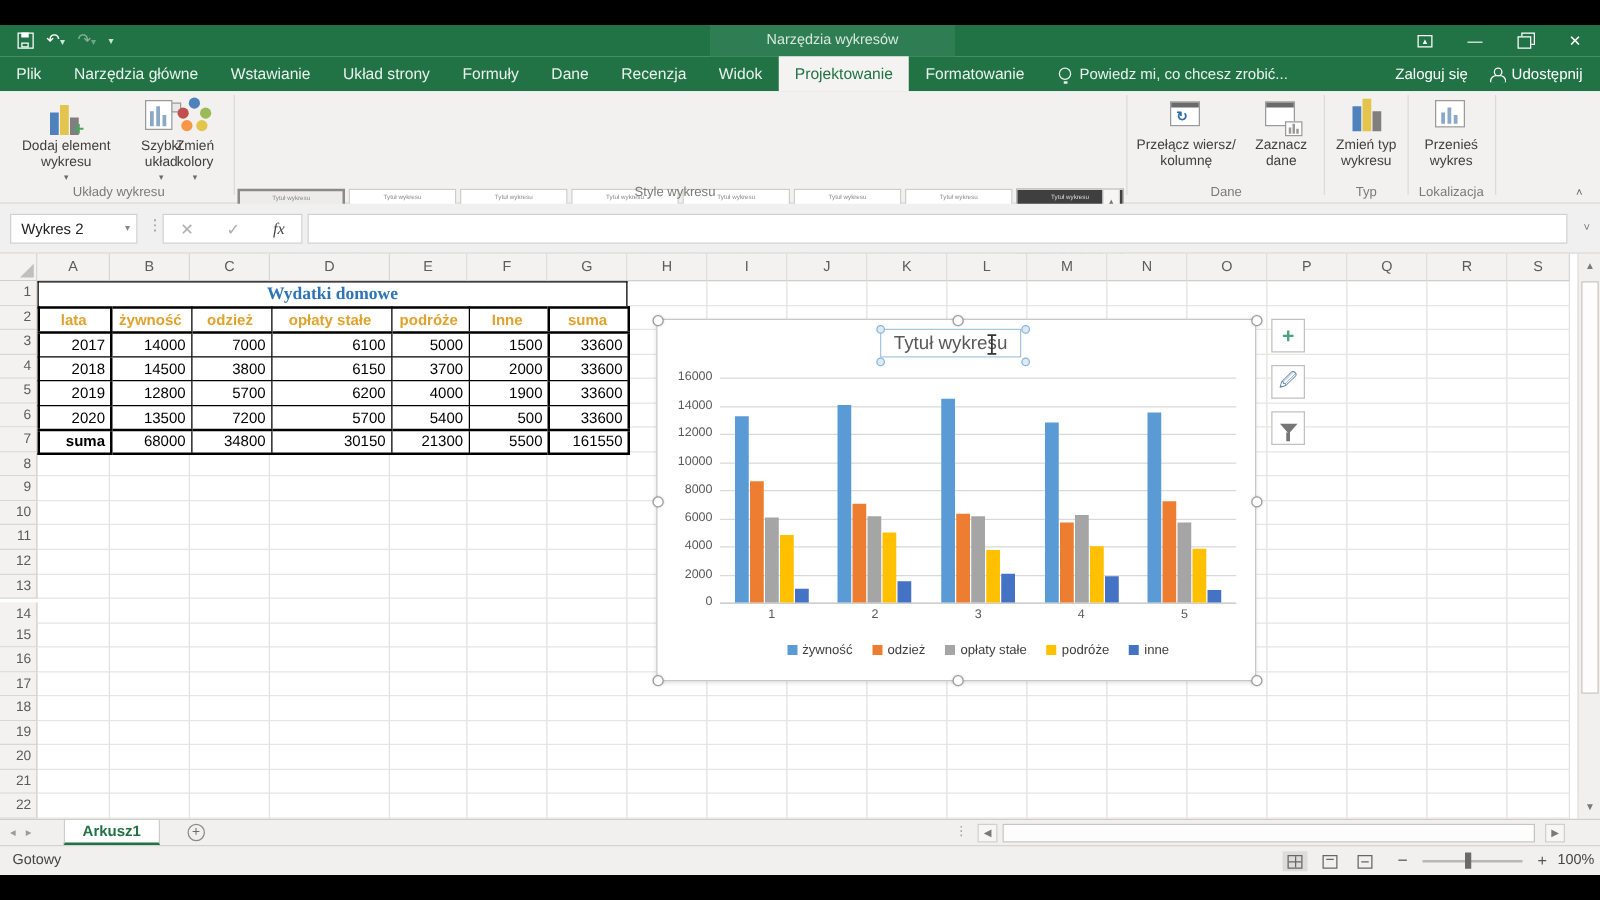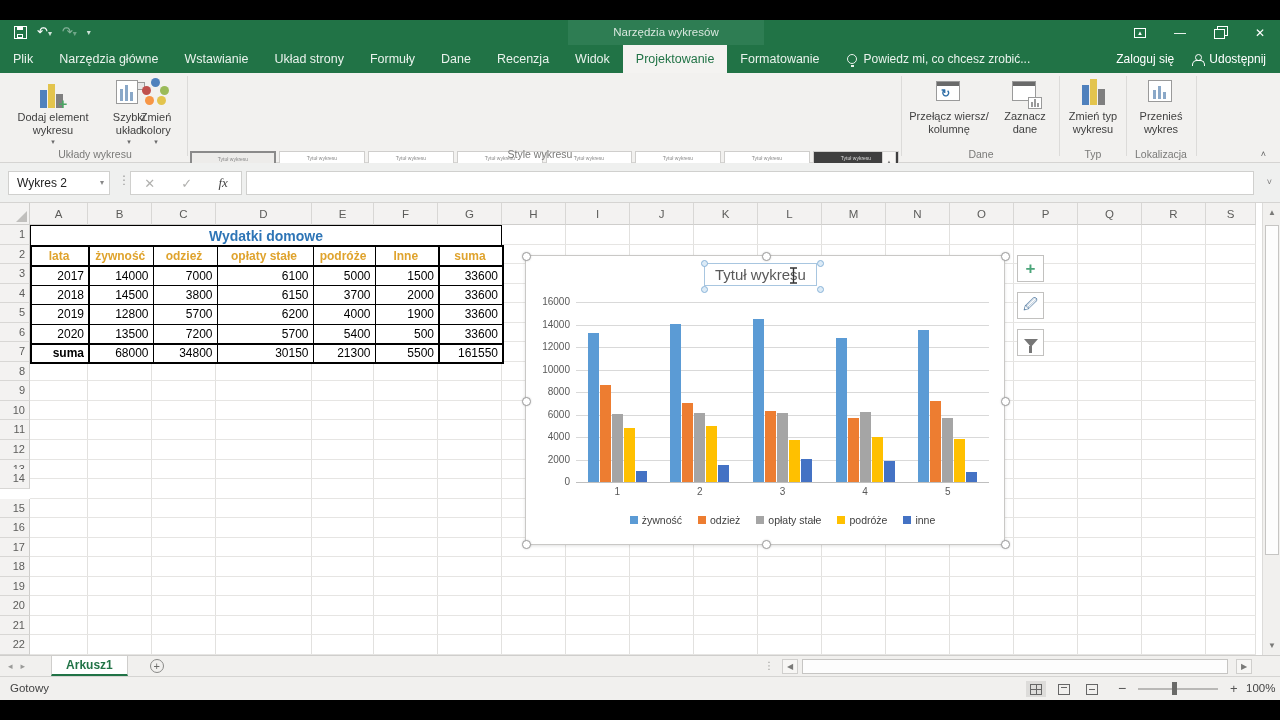--- a/index.html
+++ b/index.html
@@ -614,32 +614,32 @@
         <div class="rowhead" style="top: 80.6364px; height: 19.5455px; line-height: 19.5455px;">4</div>
         <div class="rowhead" style="top: 100.182px; height: 19.5455px; line-height: 19.5455px;">5</div>
         <div class="rowhead" style="top: 119.727px; height: 19.5455px; line-height: 19.5455px;">6</div>
         <div class="rowhead" style="top: 139.273px; height: 19.5455px; line-height: 19.5455px;">7</div>
         <div class="rowhead" style="top: 158.818px; height: 19.5455px; line-height: 19.5455px;">8</div>
         <div class="rowhead" style="top: 178.364px; height: 19.5455px; line-height: 19.5455px;">9</div>
         <div class="rowhead" style="top: 197.909px; height: 19.5455px; line-height: 19.5455px;">10</div>
         <div class="rowhead" style="top: 217.455px; height: 19.5455px; line-height: 19.5455px;">11</div>
         <div class="rowhead" style="top: 237px; height: 19.5455px; line-height: 19.5455px;">12</div>
         <div class="rowhead" style="top: 256.545px; height: 19.5455px; line-height: 19.5455px;">13</div>
-        <div class="rowhead" style="top: 266px; height: 19.5455px; line-height: 19.5455px; text-align: right;">14</div>
+        <div class="rowhead" style="top: 279px; height: 19.5455px; line-height: 19.5455px; text-align: right;">14</div>
         <div class="rowhead" style="top: 295.636px; height: 19.5455px; line-height: 19.5455px;">15</div>
         <div class="rowhead" style="top: 315.182px; height: 19.5455px; line-height: 19.5455px;">16</div>
         <div class="rowhead" style="top: 334.727px; height: 19.5455px; line-height: 19.5455px;">17</div>
         <div class="rowhead" style="top: 354.273px; height: 19.5455px; line-height: 19.5455px;">18</div>
         <div class="rowhead" style="top: 373.818px; height: 19.5455px; line-height: 19.5455px;">19</div>
         <div class="rowhead" style="top: 393.364px; height: 19.5455px; line-height: 19.5455px;">20</div>
         <div class="rowhead" style="top: 412.909px; height: 19.5455px; line-height: 19.5455px;">21</div>
         <div class="rowhead" style="top: 432.455px; height: 19.5455px; line-height: 19.5455px;">22</div>
       </div>
 
-    <div id="xtable-title" style="color: rgb(46, 117, 182);">Wydatki domowe</div>
+    <div id="xtable-title" style="color: rgb(46, 117, 182); font-family: Liberation Serif, serif;">Wydatki domowe</div>
     <table id="xtable" style="border: 2px solid rgb(0, 0, 0);">
         <tbody id="xtbody">
           <tr class="hdr">
             <td class="thickR" style="width: 58px; color: rgb(223, 163, 45);">lata</td>
             <td style="width: 64px; color: rgb(223, 163, 45);">żywność</td>
             <td style="width: 64px; color: rgb(223, 163, 45);">odzież</td>
             <td style="width: 96px; color: rgb(223, 163, 45);">opłaty stałe</td>
             <td style="width: 62px; color: rgb(223, 163, 45);">podróże</td>
             <td style="width: 64px; color: rgb(223, 163, 45);">Inne</td>
             <td class="thickL" style="width: 64px; color: rgb(223, 163, 45);">suma</td>

